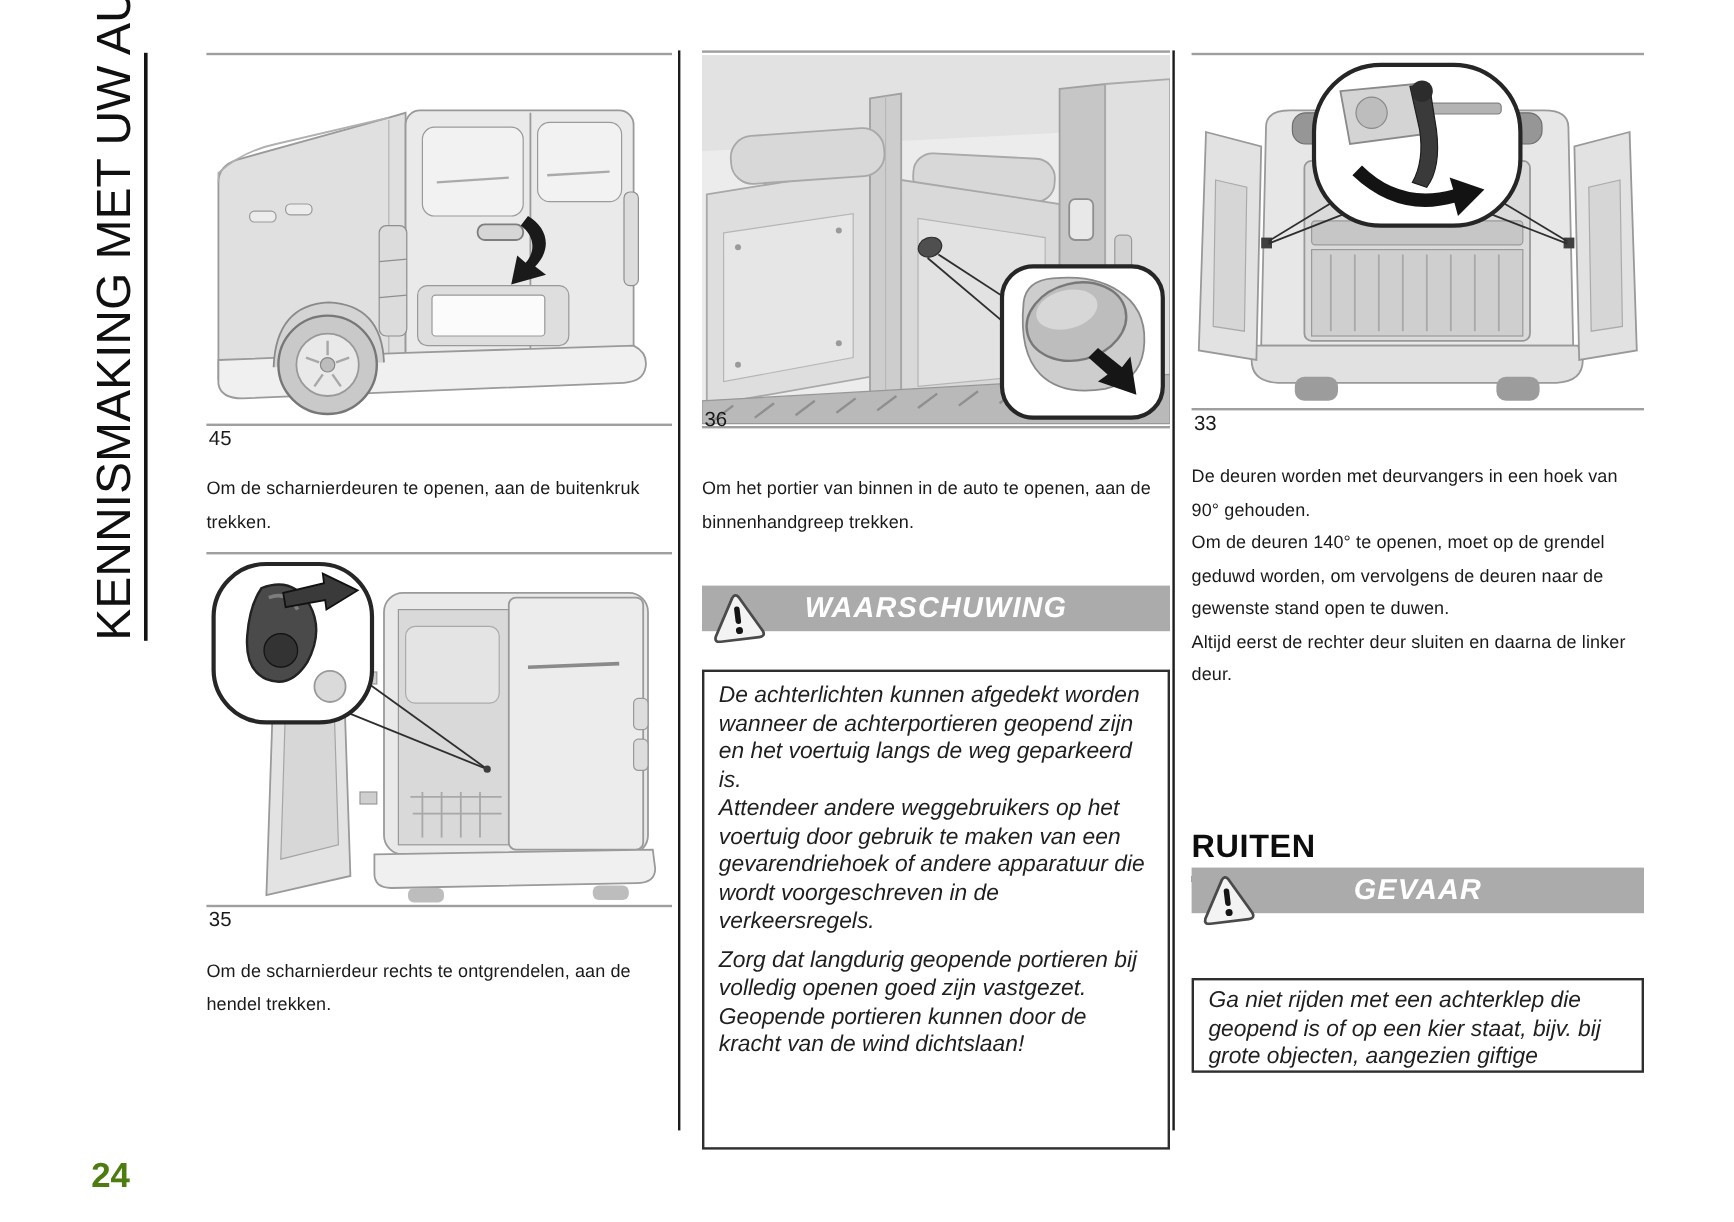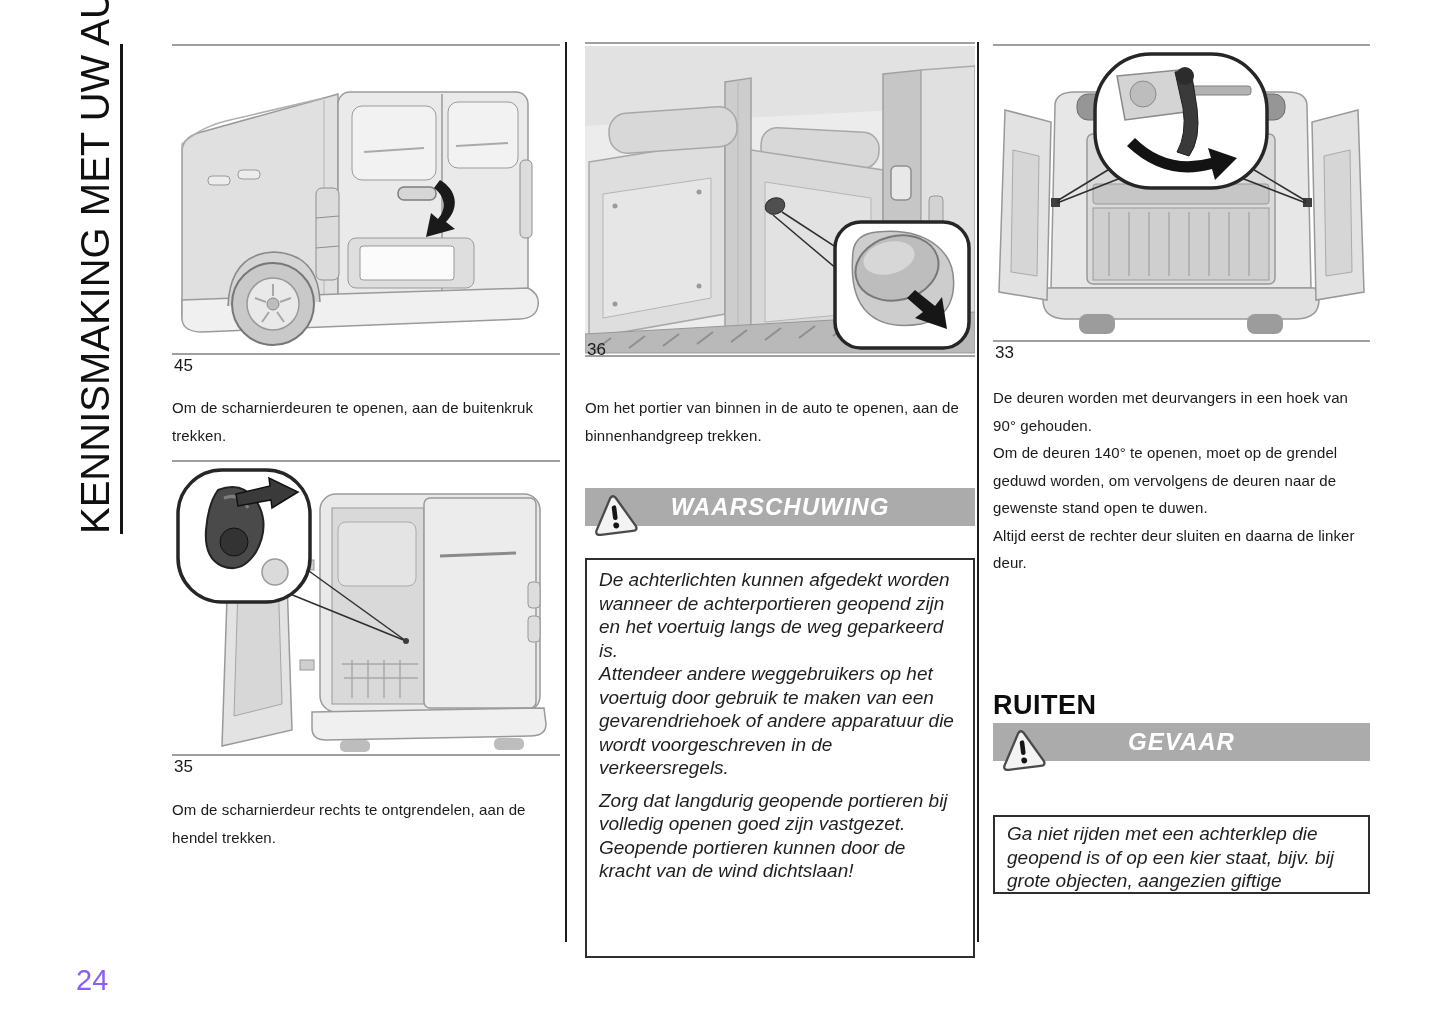--- a/index.html
+++ b/index.html
@@ -10,21 +10,21 @@
   .page{position:absolute;inset:0;}
 
   
   .sidebar-title{
     position:absolute;left:68px;top:534px;width:492px;height:54px;
     transform:rotate(-90deg);transform-origin:top left;
     font-size:40px;line-height:54px;color:#101010;white-space:nowrap;
     letter-spacing:0px;
   }
   .sidebar-rule{position:absolute;left:120px;top:44px;width:2.5px;height:490px;background:#141414;}
-  .page-number{position:absolute;left:76px;top:964px;font-size:29px;font-weight:normal;color:#8b5cf6;}
+  .page-number{position:absolute;left:76px;top:964px;font-size:29px;font-weight:bold;color:#4d7c0f;}
 
   
   .vdiv{position:absolute;top:42px;height:900px;width:2px;background:#1c1c1c;}
   .vdiv.d1{left:565px;}
   .vdiv.d2{left:977px;}
 
   
   .col{position:absolute;top:0;height:1018px;}
   .col1{left:172px;width:388px;}
   .col2{left:585px;width:390px;}

